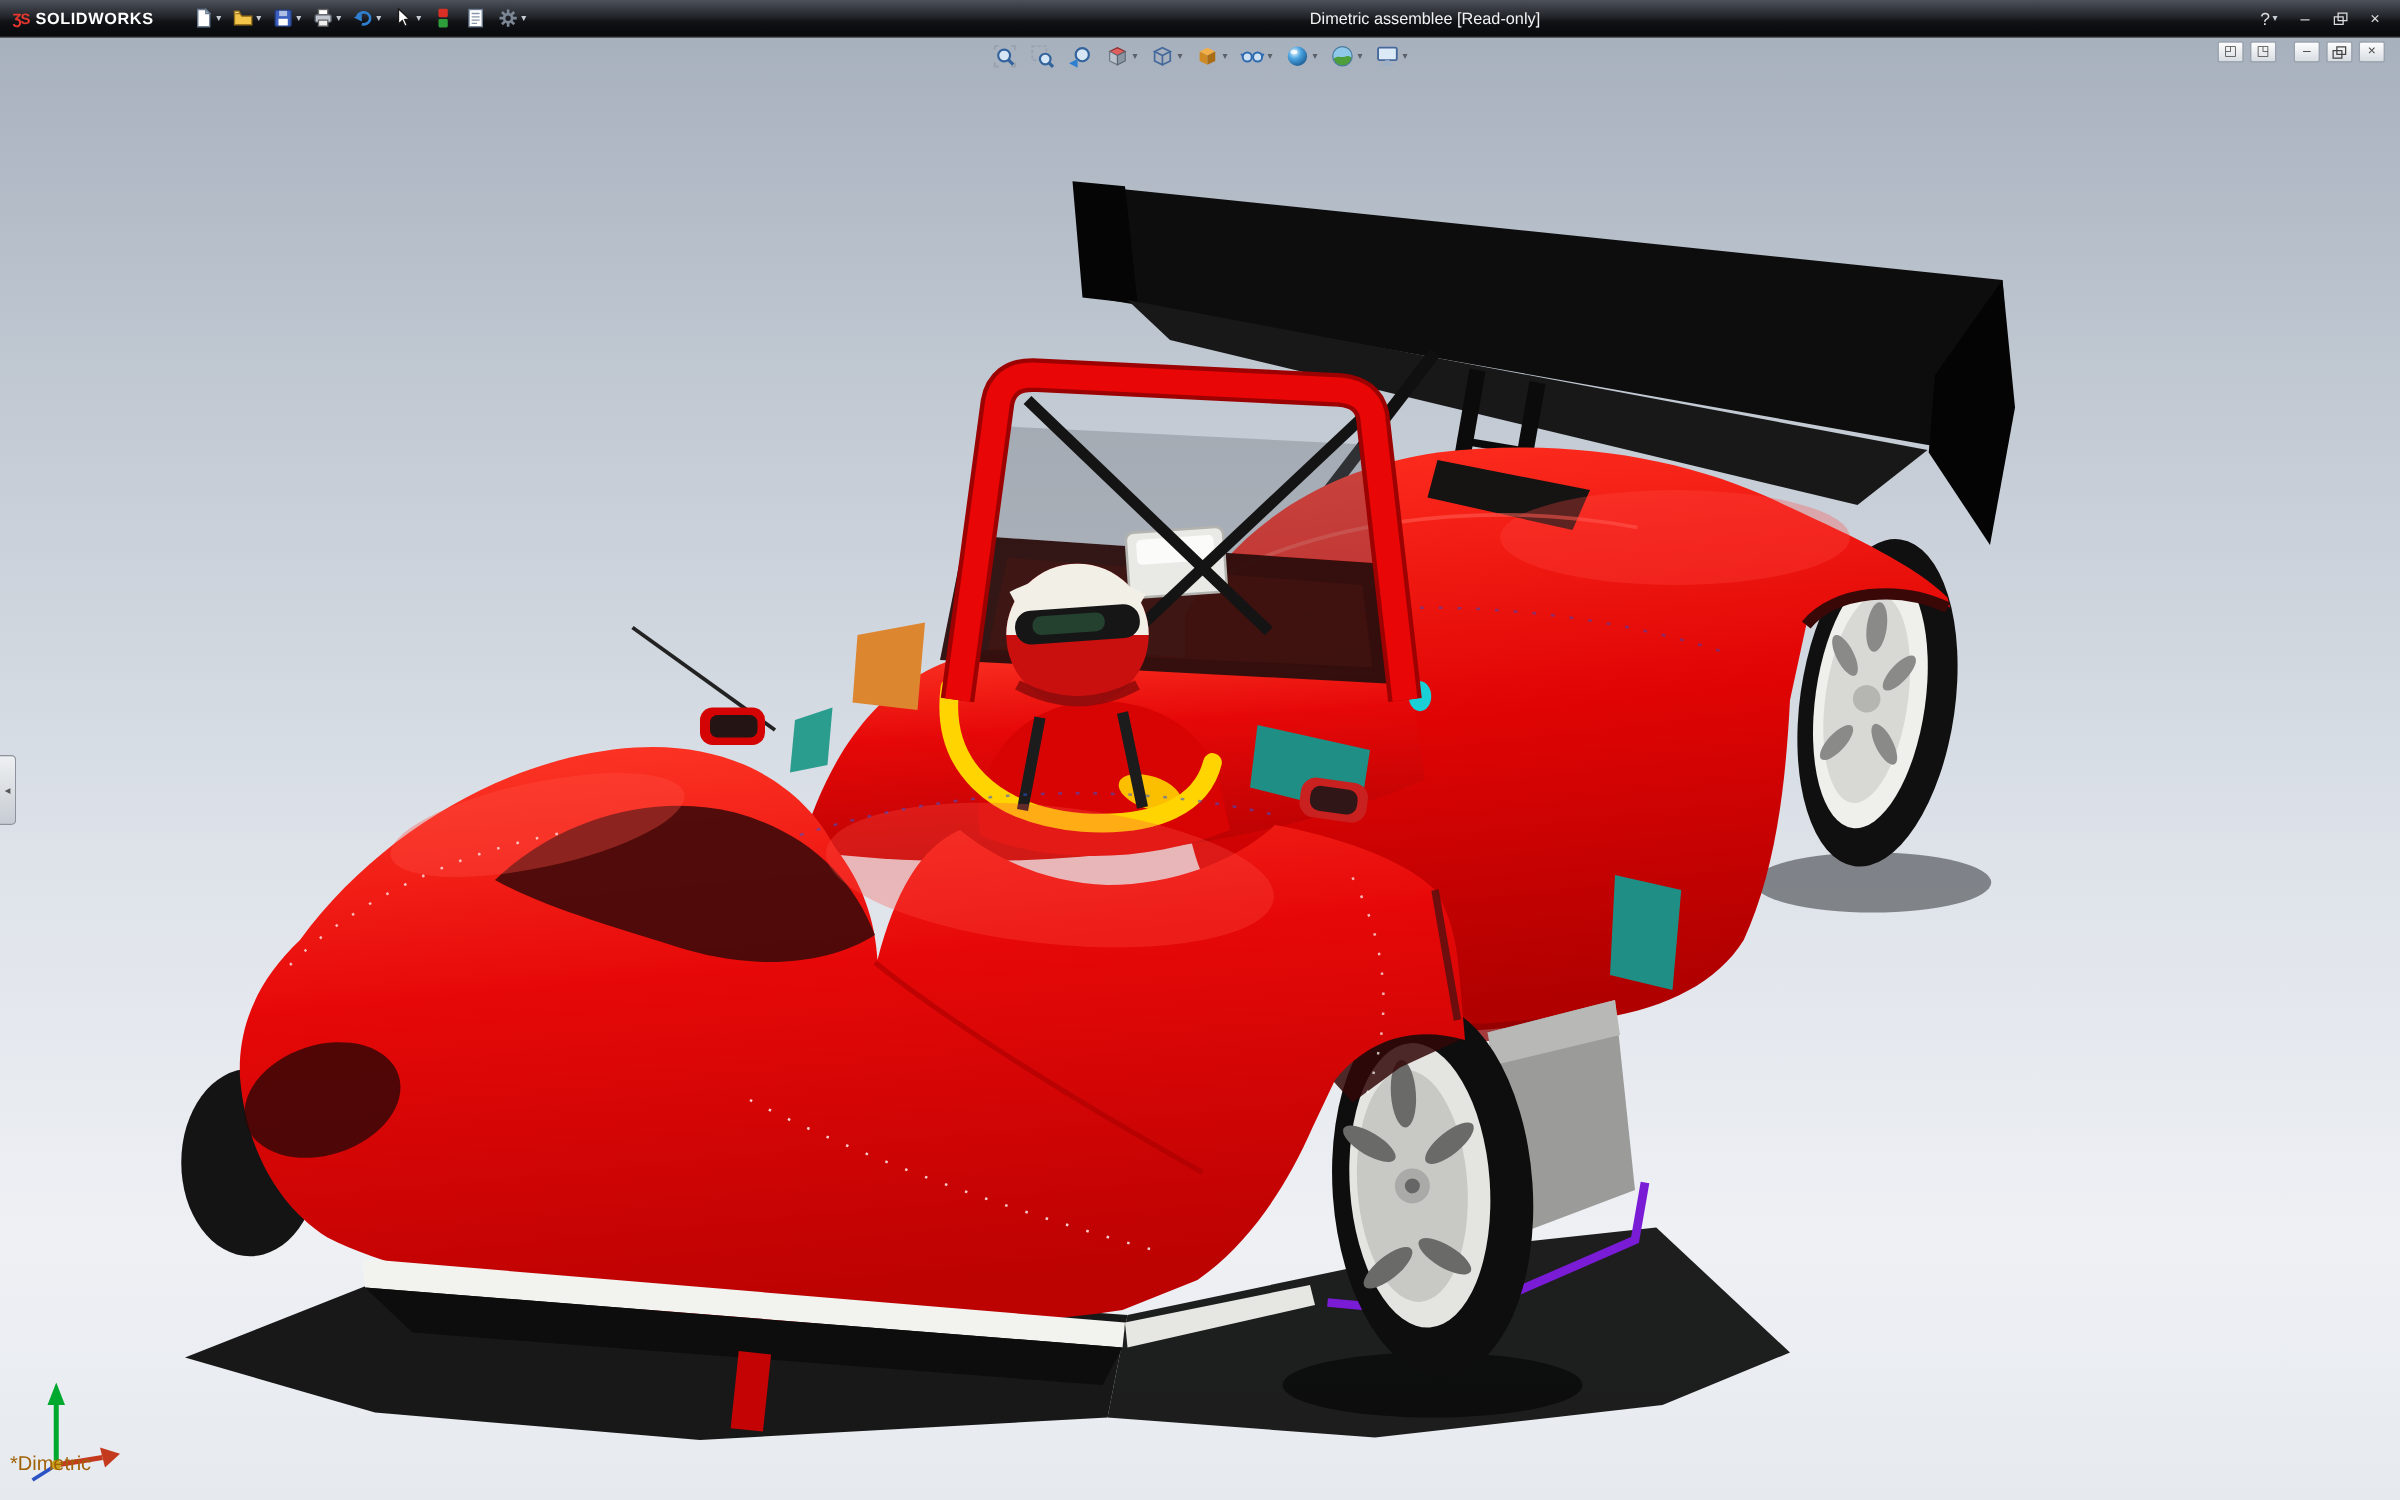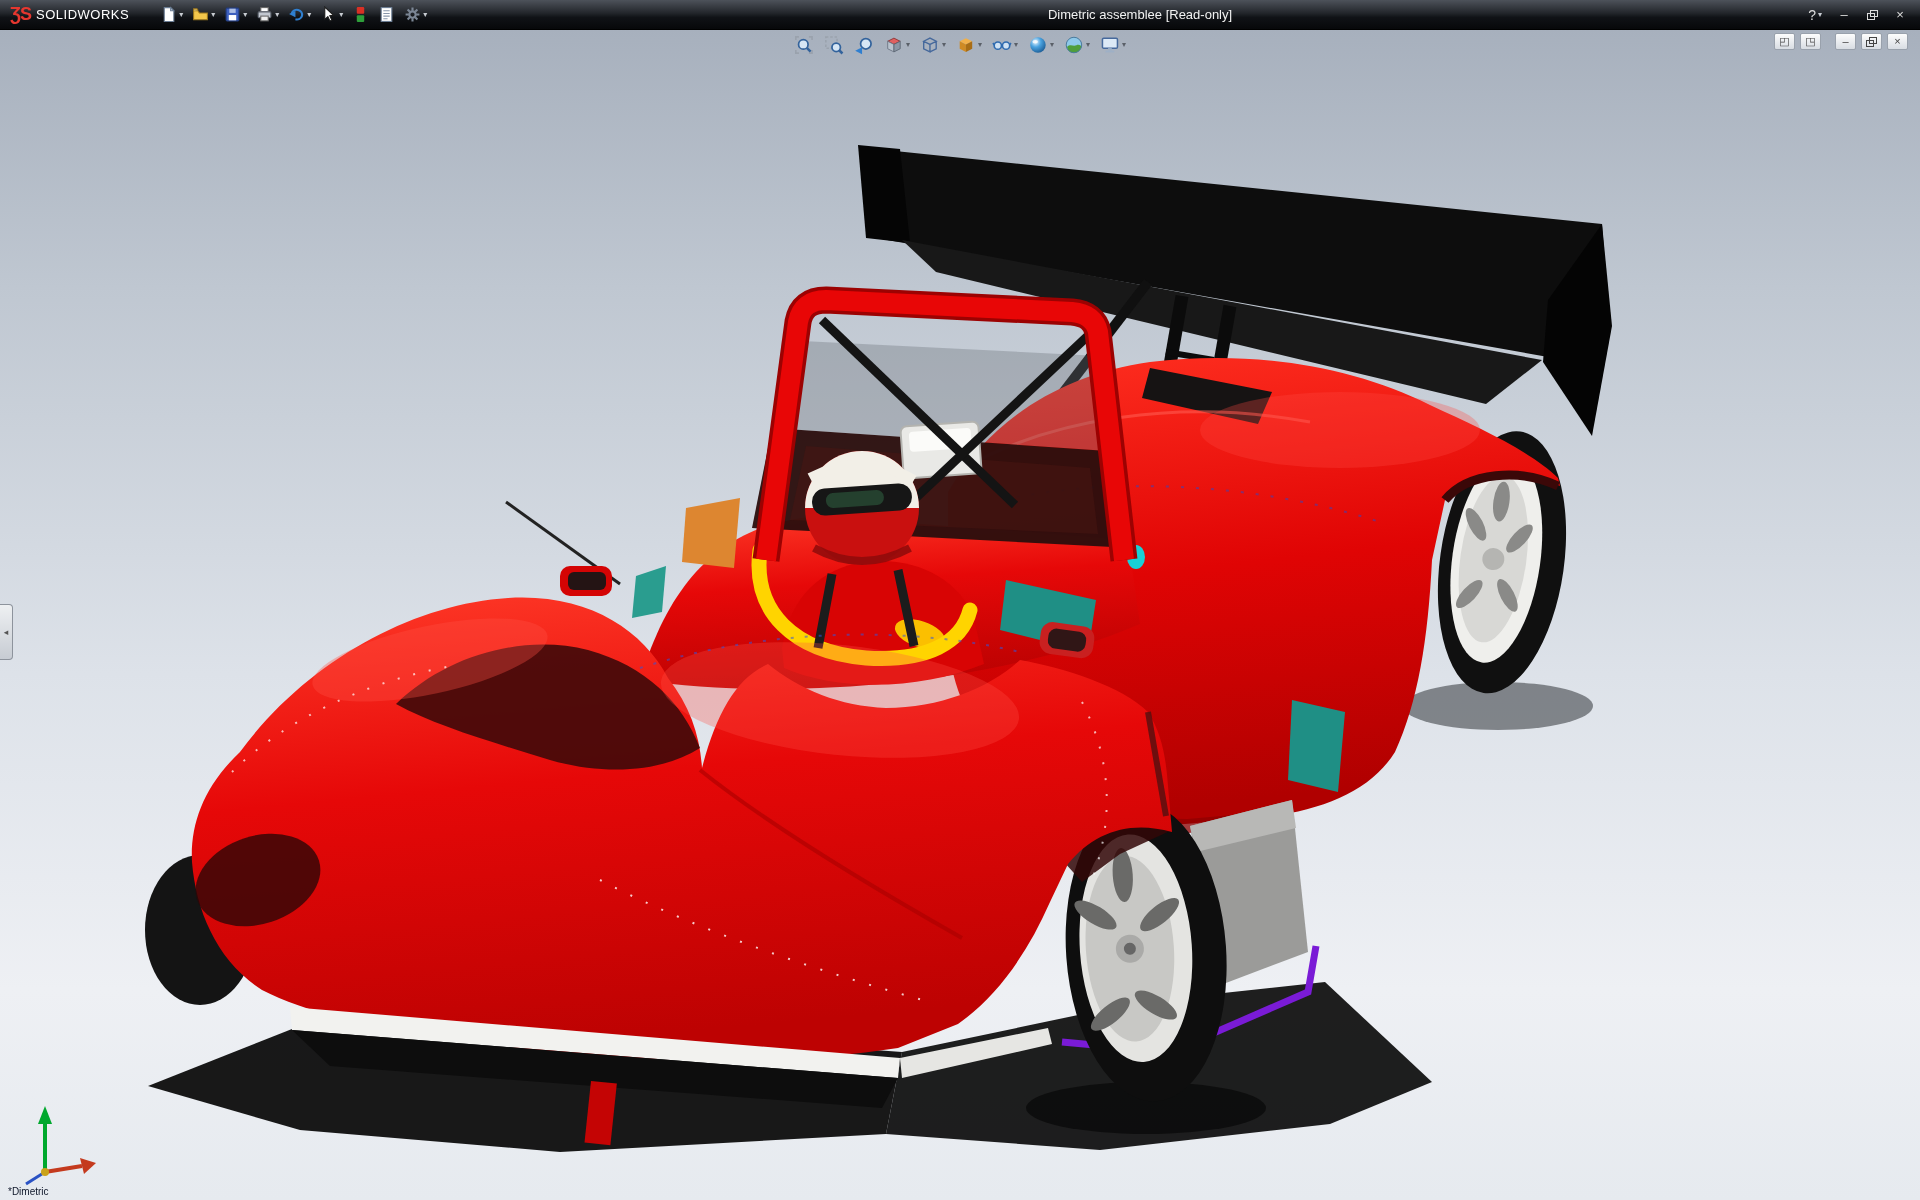--- a/index.html
+++ b/index.html
@@ -7,22 +7,22 @@
     width:1920px;height:1200px;overflow:hidden;position:relative;
     font-family:"Liberation Sans",sans-serif;background:#dfe3ea;
   }
   
   .titlebar{
     position:absolute;top:0;left:0;right:0;height:29px;z-index:10;
     background:linear-gradient(#4d525a 0%,#23262b 45%,#101216 60%,#07080a 100%);
     border-bottom:1px solid #000;display:flex;align-items:center;color:#e6e6e6;
   }
   .logo{display:flex;align-items:center;padding-left:10px;white-space:nowrap}
-  .logo-mark{color:#e6372f;font-weight:bold;font-size:18px;letter-spacing:-1px}
-  .logo-text{color:#fff;font-weight:normal;font-size:13px;letter-spacing:.5px;margin-left:5px}
+  .logo-mark{color:#e6372f;font-weight:bold;font-size:12px;letter-spacing:-1px}
+  .logo-text{color:#fff;font-weight:bold;font-size:13px;letter-spacing:.5px;margin-left:5px}
   .file-toolbar{display:flex;align-items:center;margin-left:28px;gap:3px}
   button{background:none;border:0;padding:0;margin:0;font:inherit;color:inherit;cursor:default}
   .tbtn{display:flex;align-items:center;gap:2px;padding:2px 3px;border-radius:2px}
   .tbtn .ic{width:17px;height:17px;display:block}
   .caret{font-size:8px;color:#c8ccd2;line-height:1}
   .win-title{position:absolute;left:1140px;transform:translateX(-50%);font-size:13px;color:#f2f2f2;white-space:nowrap}
   .tb-right{position:absolute;right:8px;top:0;height:29px;display:flex;align-items:center;gap:10px}
   .help-btn{display:flex;align-items:center;gap:2px;color:#ddd;font-size:14px}
   .wc{display:flex;gap:4px}
   .wc-btn{width:24px;height:18px;display:flex;align-items:center;justify-content:center;color:#dcdcdc;font-size:13px}
@@ -45,21 +45,21 @@
   .doc-group{display:flex;gap:5px}
   .gbtn{width:21px;height:17px;border:1px solid #99a1ac;border-radius:2px;
         background:linear-gradient(#fdfdfd,#d8dde3);color:#444;font-size:11px;
         display:flex;align-items:center;justify-content:center}
   
   .fm-tab{position:absolute;left:0;top:604px;width:12px;height:54px;z-index:4;
     background:linear-gradient(#eef0f2,#c7ccd3);border:1px solid #8d939c;border-left:none;
     border-radius:0 4px 4px 0;display:flex;align-items:center;justify-content:center;
     font-size:9px;color:#555}
   
-  .status{position:absolute;left:8px;bottom:3px;z-index:4;font-size:10px;color:#0f172a}
+  .status{position:absolute;left:8px;bottom:19px;z-index:4;font-size:16px;color:#a16207}
   .defs-svg{position:absolute;width:0;height:0}
 </style>
 </head>
 <body>
 
 <svg class="defs-svg" aria-hidden="true">
   <defs>
     <radialGradient id="gradBall" cx="35%" cy="30%" r="75%">
       <stop offset="0" stop-color="#eaf6ff"></stop>
         <stop offset="0.45" stop-color="#4aa3e0"></stop>

